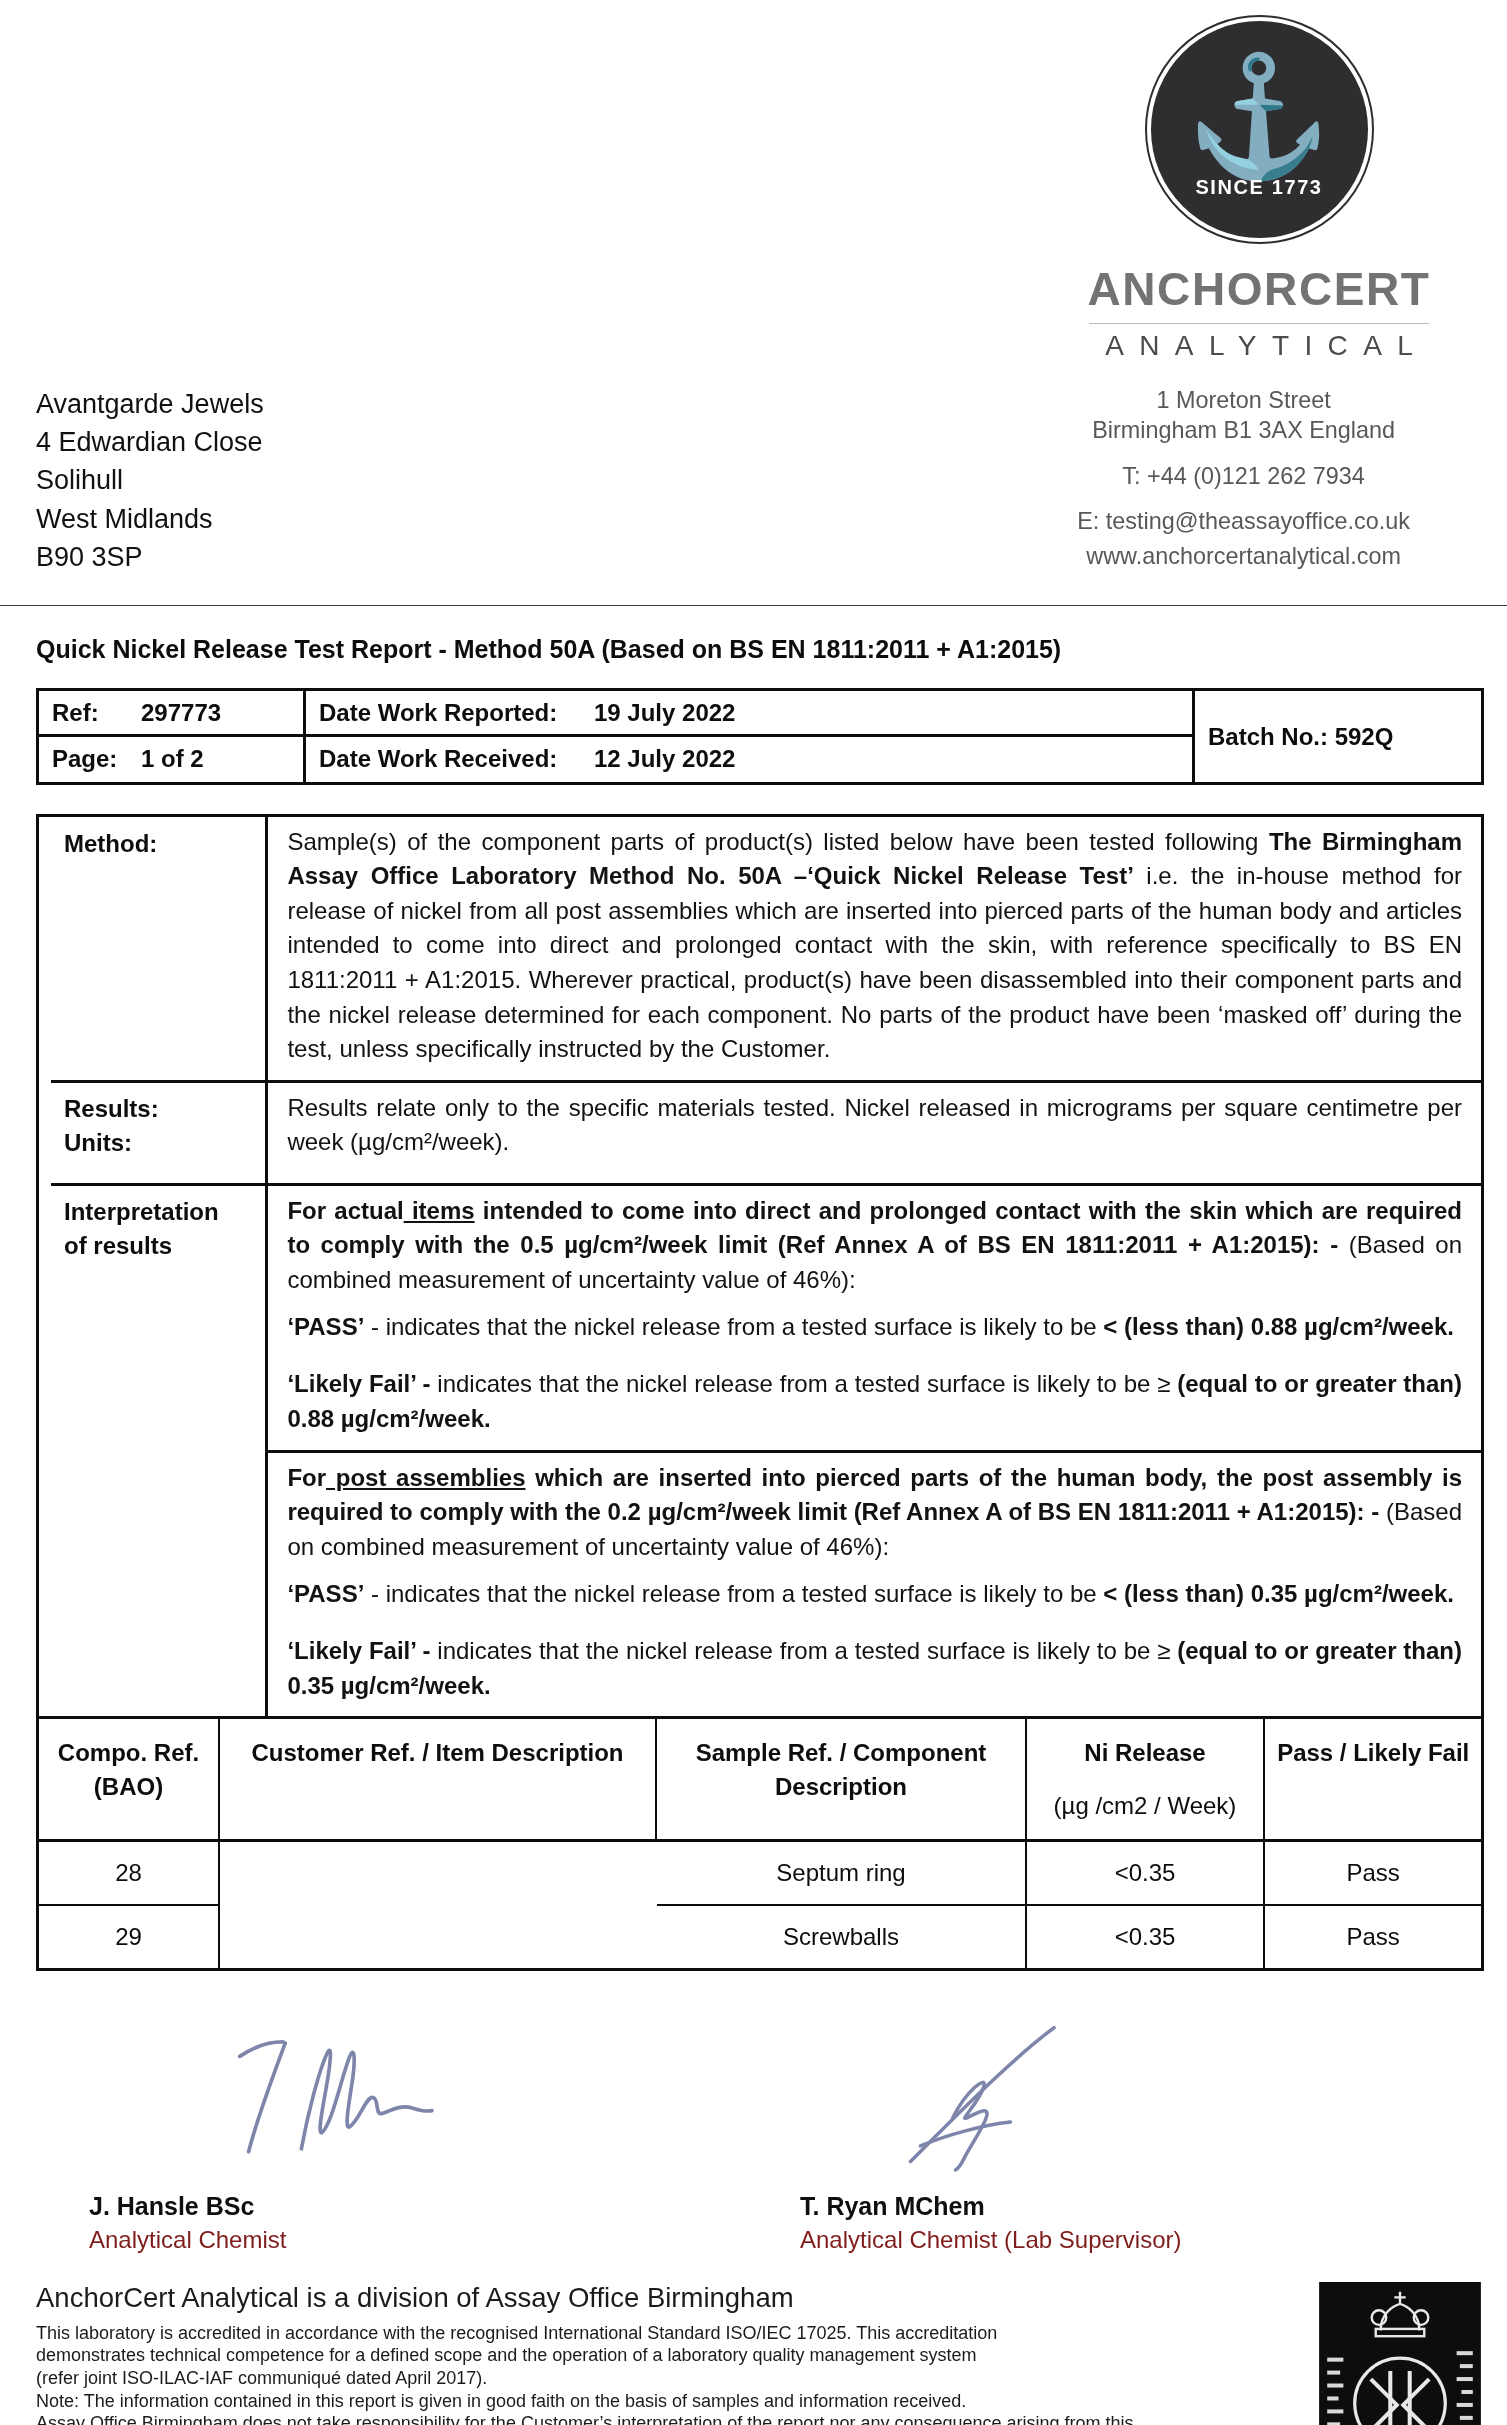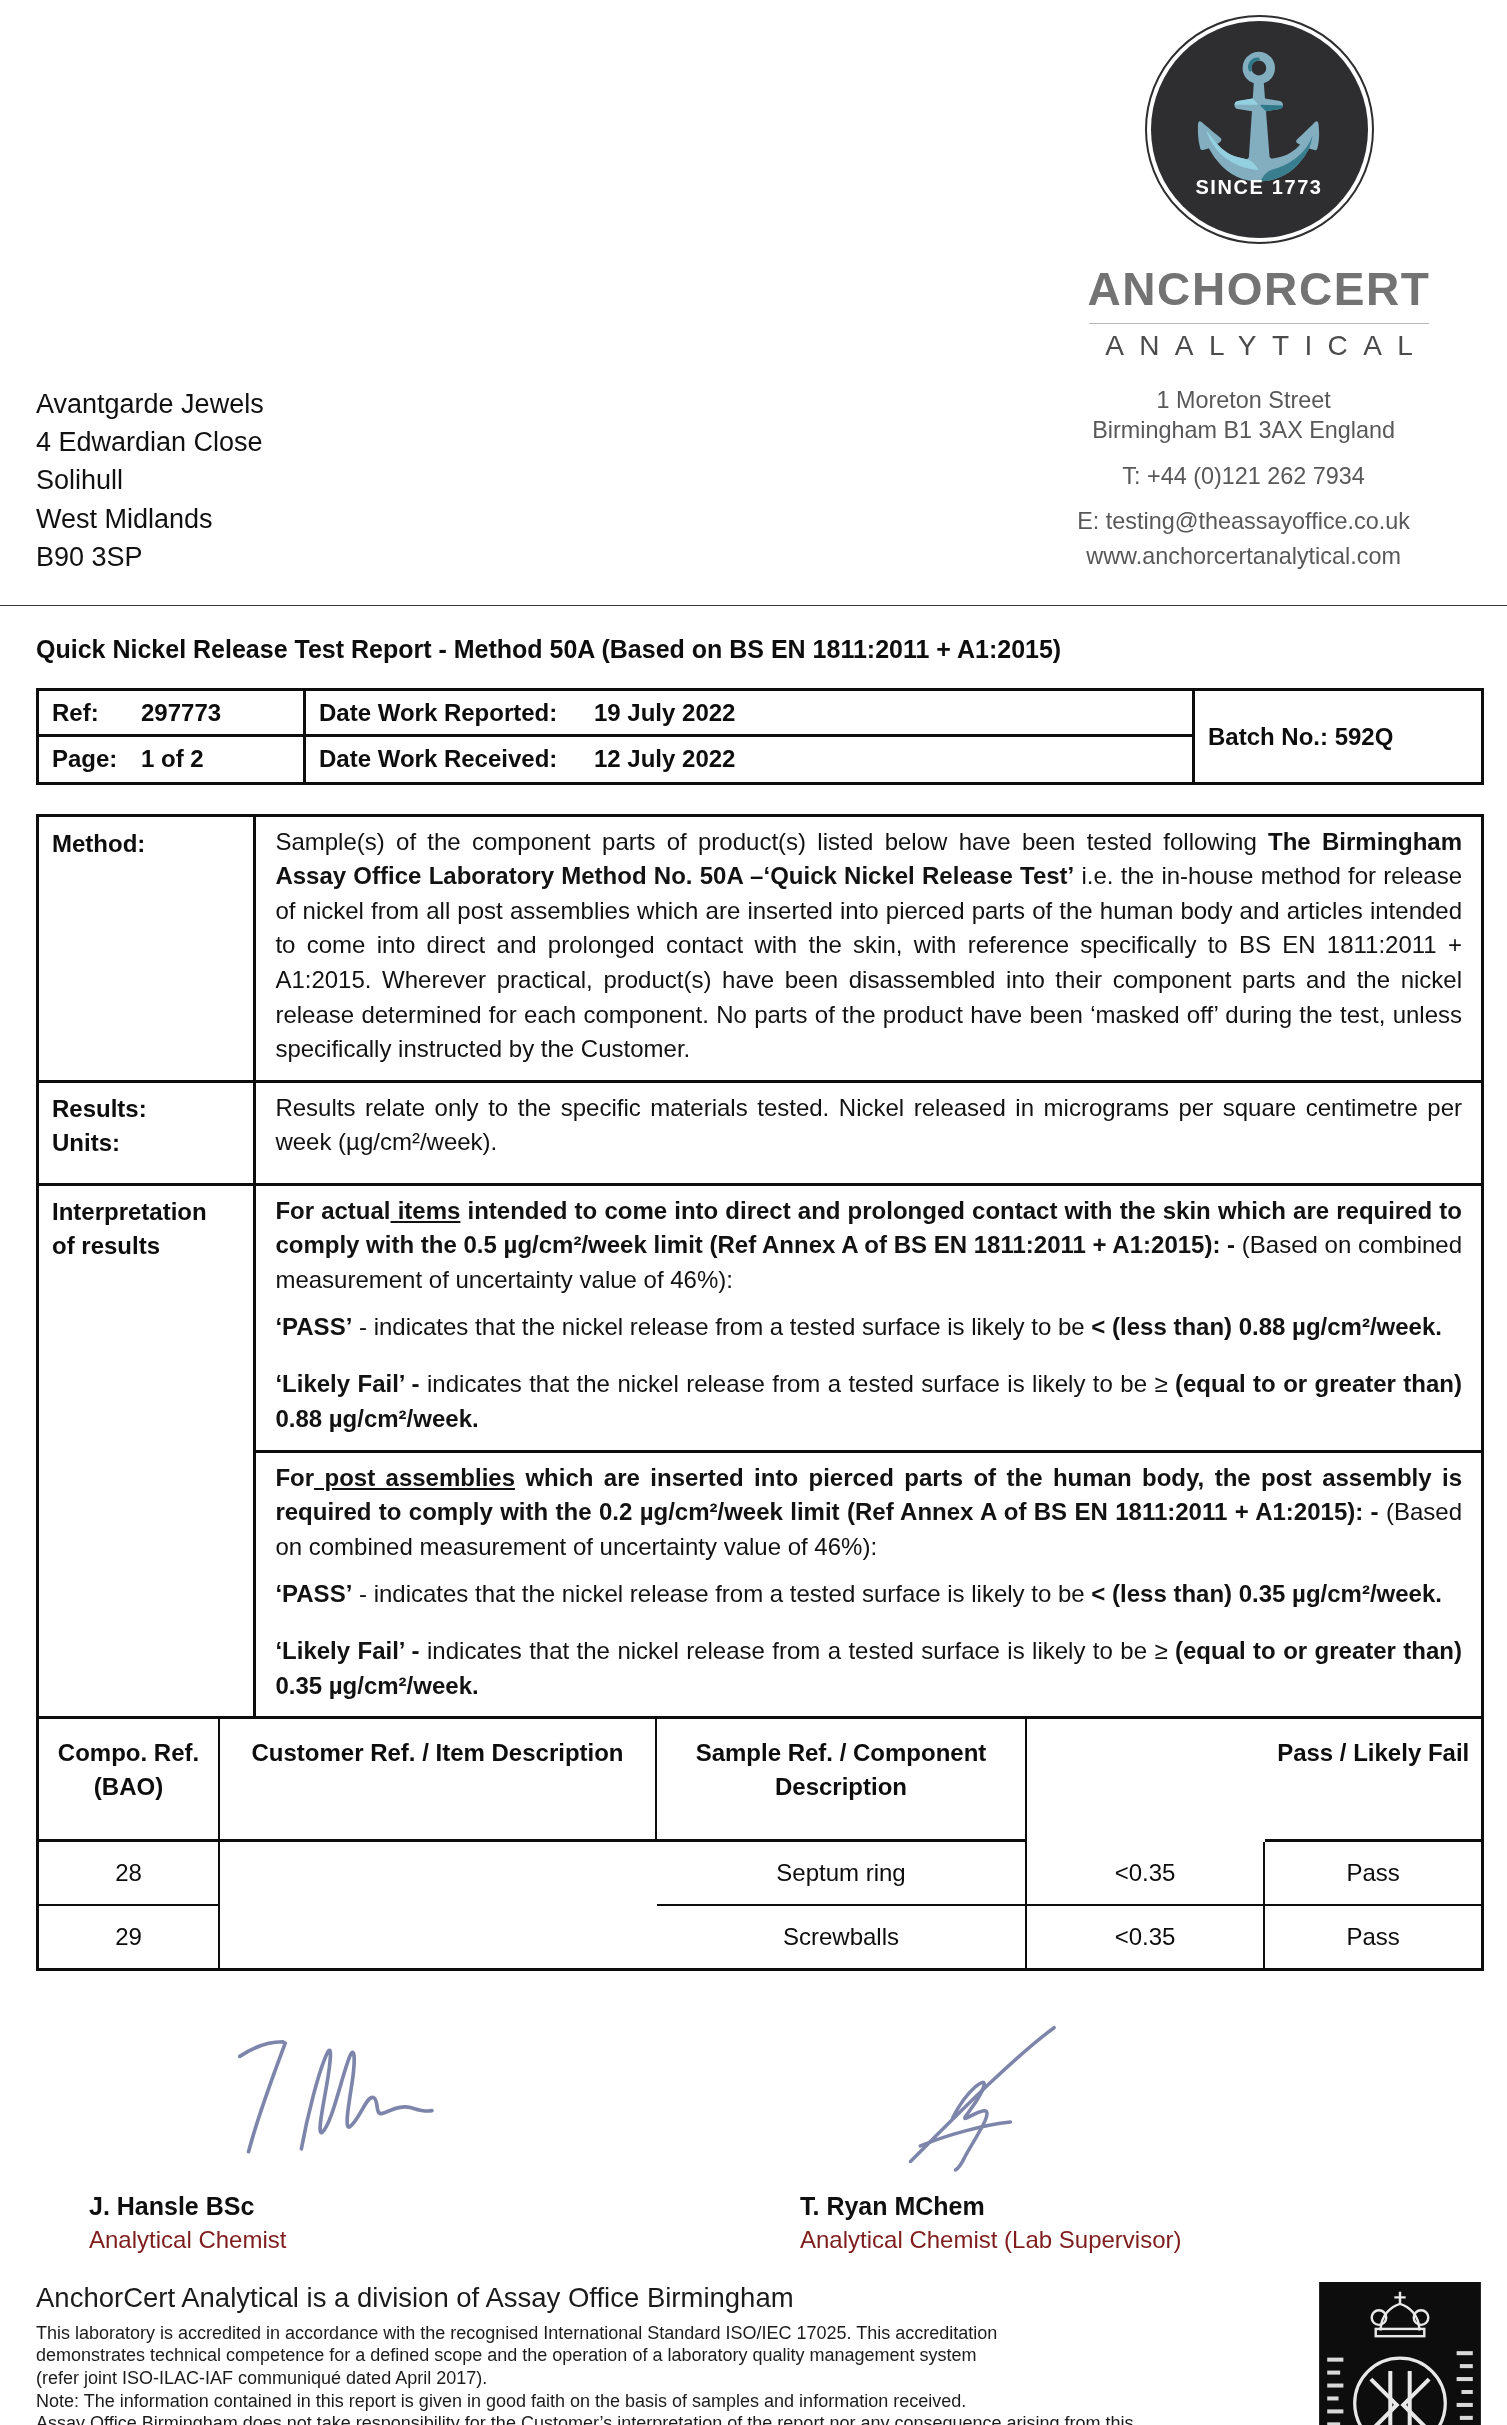--- a/index.html
+++ b/index.html
@@ -41,21 +41,21 @@
   .rc-r1c1 { grid-column:1; grid-row:1; border-right:3.2px solid #0d0d0d; border-bottom:3.2px solid #0d0d0d; }
   .rc-r1c2 { grid-column:2; grid-row:1; border-right:3.2px solid #0d0d0d; border-bottom:3.2px solid #0d0d0d; }
   .rc-batch { grid-column:3; grid-row:1 / span 2; }
   .rc-r2c1 { grid-column:1; grid-row:2; border-right:3.2px solid #0d0d0d; }
   .rc-r2c2 { grid-column:2; grid-row:2; border-right:3.2px solid #0d0d0d; }
   .rc-lab-s { width:89px; display:inline-block; }
   .rc-lab-l { width:275px; display:inline-block; }
   
   .info-table {
     margin:29px 22.6px 0 36px; border:3.2px solid #0d0d0d; border-bottom:none;
-    display:grid; grid-template-columns:217px 1fr; font-size:24px;
+    display:grid; grid-template-columns:217px 1fr; font-size:24px;padding-left:12px;
   }
   .info-table .label-cell { font-weight:700; padding:9.7px 8px 9.7px 13px; line-height:1.4; color:#0d0d0d; }
   .info-table .text-cell { padding:8px 19.4px 13px; line-height:1.44; text-align:justify; color:#121212; }
   .ci-ml { grid-column:1; grid-row:1; border-right:3.2px solid #0d0d0d; }
   .ci-mt { grid-column:2; grid-row:1; }
   .ci-rl { grid-column:1; grid-row:2; border-right:3.2px solid #0d0d0d; border-top:3.2px solid #0d0d0d; }
   .ci-rt { grid-column:2; grid-row:2; border-top:3.2px solid #0d0d0d; min-height:103px; }
   .ci-il { grid-column:1; grid-row:3 / span 2; border-right:3.2px solid #0d0d0d; border-top:3.2px solid #0d0d0d; }
   .ci-it { grid-column:2; grid-row:3; border-top:3.2px solid #0d0d0d; padding-bottom:24px; }
   .ci-ip { grid-column:2; grid-row:4; border-top:3.2px solid #0d0d0d; padding-bottom:24px; }
@@ -209,20 +209,24 @@
   <div class="results-table">
     <div class="rt-head rt-h1">
       <div>Compo. Ref.</div>
       <div>(BAO)</div>
     </div>
     <div class="rt-head rt-h2">Customer Ref. / Item Description</div>
     <div class="rt-head rt-h3">
       <div>Sample Ref. / Component</div>
       <div>Description</div>
     </div>
+    <div class="rt-head rt-h4">
+      <div>Ni Release</div>
+      <div class="rt-units">(µg /cm2 / Week)</div>
+    </div>
     <div class="rt-head rt-h5">Pass / Likely Fail</div>
 
     <div class="rt-cell rt-vr rt-r1 rt-c28-1">28</div>
     <div class="rt-cell rt-vr rt-r1 rt-c28-3">Septum ring</div>
     <div class="rt-cell rt-vr rt-r1 rt-c28-4">&lt;0.35</div>
     <div class="rt-cell rt-r1 rt-c28-5">Pass</div>
 
     <div class="rt-cell rt-vr rt-c29-1">29</div>
     <div class="rt-cell rt-vr rt-c29-3">Screwballs</div>
     <div class="rt-cell rt-vr rt-c29-4">&lt;0.35</div>

